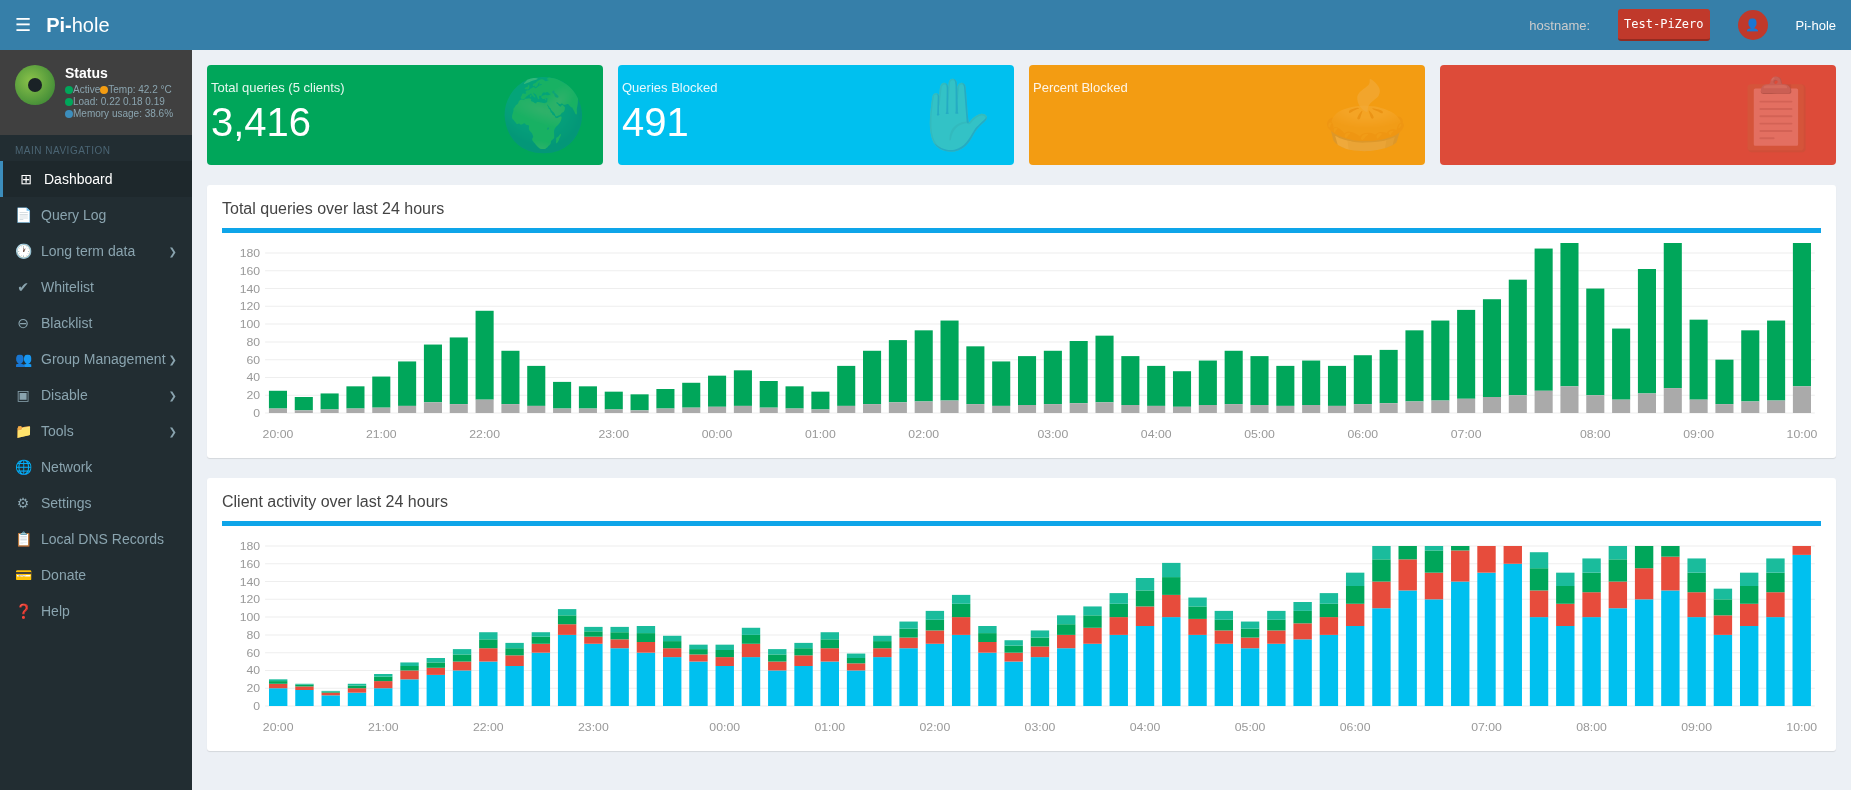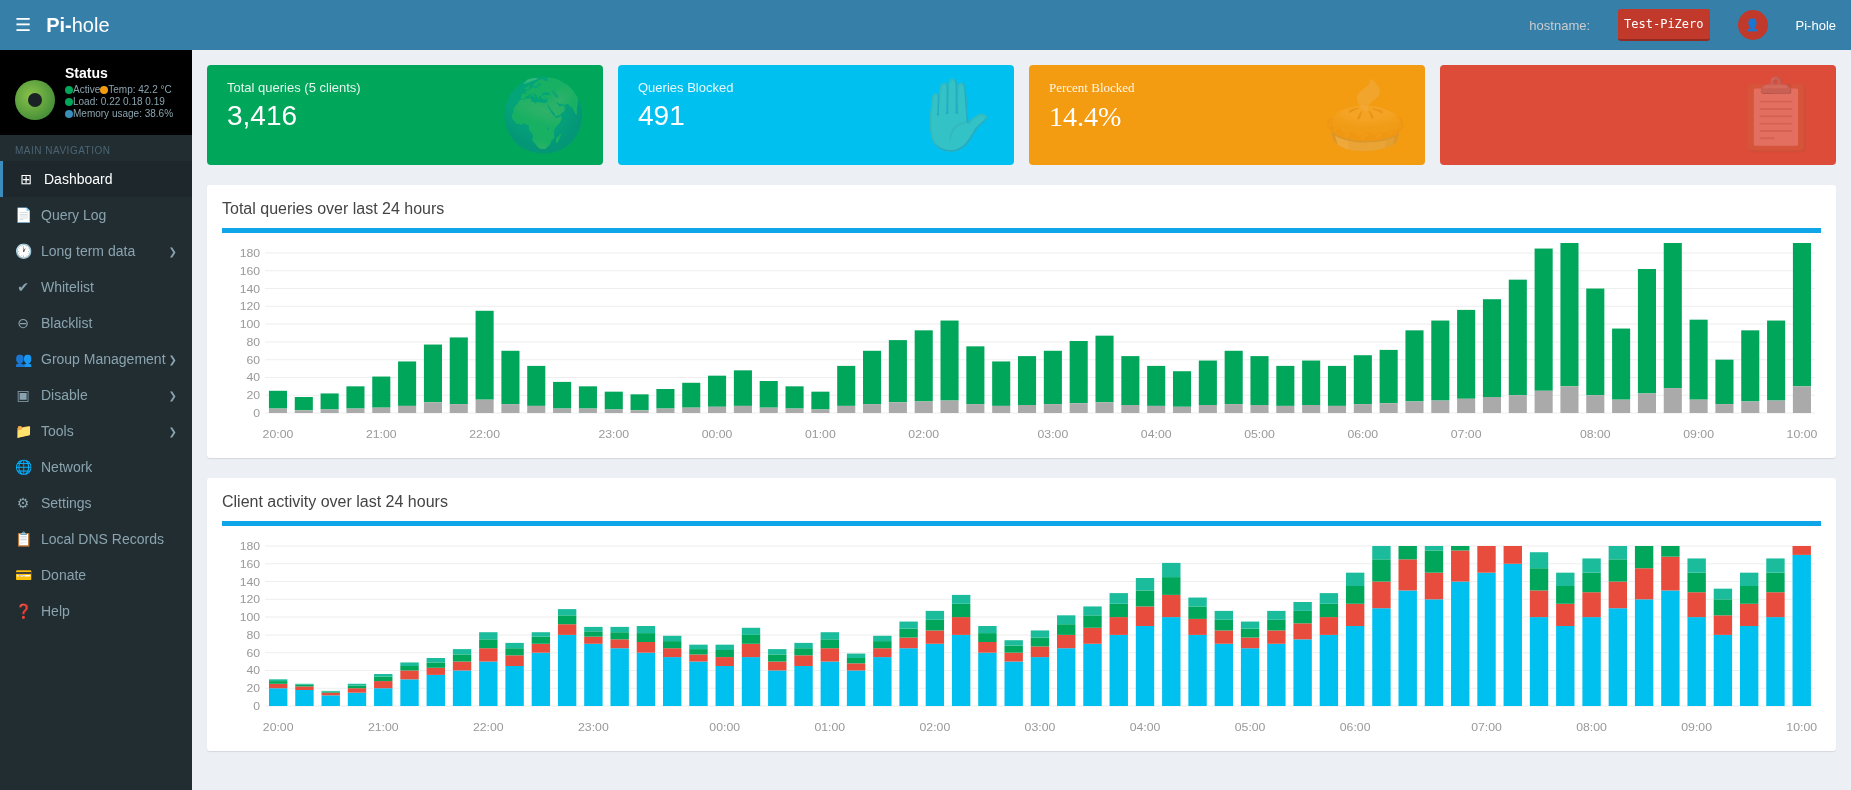--- a/index.html
+++ b/index.html
@@ -32,23 +32,23 @@
       width: 192px;
       background: #222d32;
       flex-shrink: 0;
       overflow-y: auto;
       display: flex;
       flex-direction: column;
     }
     .sidebar-logo {
       padding: 15px;
       display: flex;
-      align-items: flex-end;
+      align-items: flex-start;
       gap: 10px;
-      background: #000000;
+      background: #404040;
     }
     .logo-circle {
       width: 40px; height: 40px;
       background: radial-gradient(circle at 40% 40%, #8bc34a, #2e7d32);
       border-radius: 50%;
       display: flex; align-items: center; justify-content: center;
       flex-shrink: 0;
     }
     .logo-inner {
       width: 14px; height: 14px;
@@ -91,35 +91,35 @@
 
     
     .summary-cards {
       display: grid;
       grid-template-columns: repeat(4, 1fr);
       gap: 15px;
       margin-bottom: 20px;
     }
     .card {
       border-radius: 4px;
-      padding: 15px 20px;
+      padding: 15px 4px;
       color: white;
       position: relative;
       overflow: hidden;
       min-height: 100px;
       display: flex;
       flex-direction: column;
       justify-content: space-between;
     }
     .card-green { background: #00a65a; }
     .card-blue { background: #00c0ef; }
-    .card-orange { background: #f39c12; font-family: Liberation Serif, serif; }
+    .card-orange { background: #f39c12; }
     .card-red { background: #dd4b39; }
     .card-title { font-size: 13px; font-weight: 400; opacity: 0.9; }
-    .card-value { font-size: 28px; font-weight: 300; margin-top: 5px; }
+    .card-value { font-size: 40px; font-weight: 300; margin-top: 5px; }
     .card-icon {
       position: absolute;
       right: 15px;
       top: 50%;
       transform: translateY(-50%);
       font-size: 70px;
       opacity: 0.2;
     }
 
     
@@ -296,21 +296,20 @@
         <div class="card card-blue">
     <div>
       <div class="card-title">Queries Blocked</div>
       <div class="card-value">491</div>
     </div>
     <span class="card-icon">✋</span>
   </div>
         <div class="card card-orange">
     <div>
       <div class="card-title">Percent Blocked</div>
-      <div class="card-value">14.4%</div>
     </div>
     <span class="card-icon">🥧</span>
   </div>
         <div class="card card-red">
     <span class="card-icon">📋</span>
   </div>
       </div>
 
     <div class="chart-box">
       <div class="chart-title">Total queries over last 24 hours</div>

